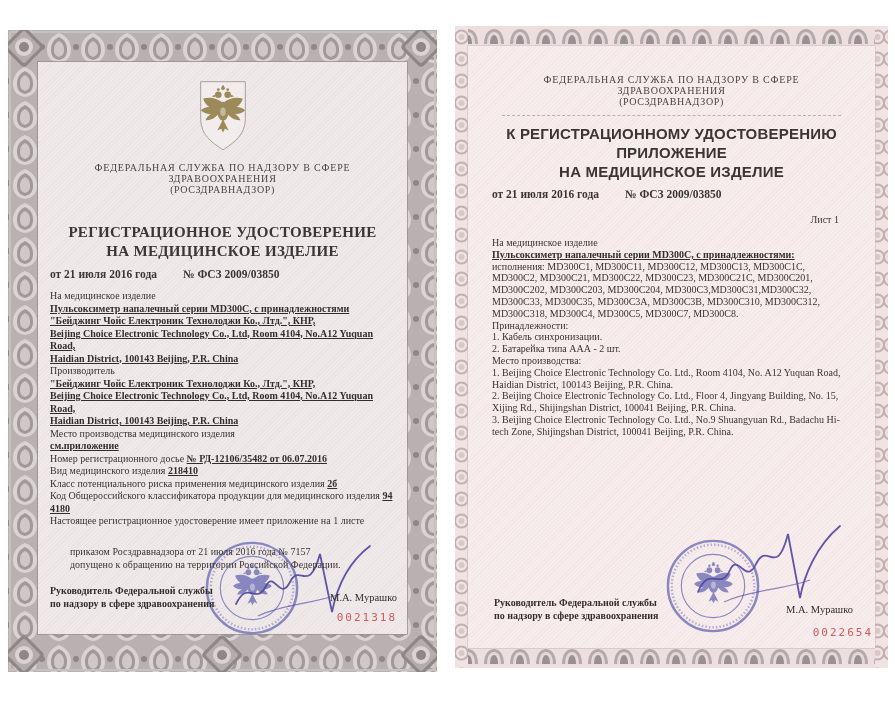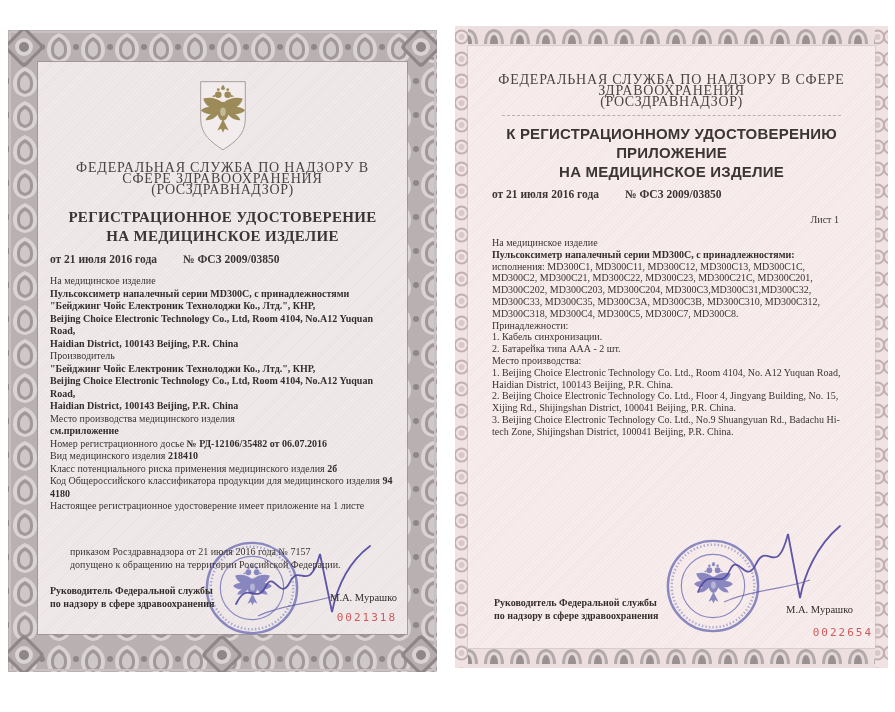--- a/index.html
+++ b/index.html
@@ -20,35 +20,35 @@
   
   .cert-right{left:455px;top:26px;width:433px;height:642px;}
   .paper-right{
     position:absolute;left:13px;top:20px;width:407px;height:602px;
     background:#f7eded;
     background-image:repeating-linear-gradient(135deg, rgba(200,120,125,0.06) 0 1px, rgba(0,0,0,0) 1px 3px);
     box-sizing:border-box;padding:0 24px;
   }
   
   .authority{
-    text-align:center;font-size:14px;letter-spacing:0.8px;color:#4a4442;line-height:11px;
+    text-align:center;font-size:10px;letter-spacing:0.8px;color:#4a4442;line-height:11px;
   }
   .authority .sub{letter-spacing:0.6px;}
   .big-title{
     text-align:center;font-weight:bold;color:#3b3634;line-height:19px;
   }
   .big-title-serif{font-size:15px;letter-spacing:0.3px;font-family:"Liberation Serif",serif;}
   .big-title-sans{font-size:15px;letter-spacing:0.2px;font-family:"Liberation Sans",sans-serif;line-height:19px;}
   .dateline{
     text-align:left;font-weight:bold;font-size:11.5px;color:#3b3634;margin-top:7px;
   }
   .dateline .num{margin-left:26px;}
   .body-txt{font-size:10px;line-height:12.5px;color:#3a3432;}
   .body-txt p{margin:0;}
-  .b{font-weight:bold;color:#332e2c;}
+  .b{font-weight:bold;color:#332e2c;text-decoration:underline;}
   .mt8{margin-top:8px;}
   .mt6{margin-top:6px;}
   .sheet{ text-align:right;font-size:10px;color:#3a3432;padding-right:12px;margin-top:14px;}
   .serial{
     position:absolute;font-family:"DejaVu Sans Mono",monospace;font-size:11px;
     letter-spacing:2px;color:#cf5a5c;
   }
   .sig-block{position:absolute;font-size:10px;font-weight:bold;color:#332e2c;line-height:13px;}
   .sig-name{position:absolute;font-size:10.5px;font-weight:normal;color:#332e2c;}
   .stamp{position:absolute;color:#6f6fb5;opacity:0.8;}
@@ -136,21 +136,21 @@
             <use href="#eagle"></use>
           </g>
       </svg>
     </div>
 
     <div class="authority" style="margin-top:8px">
       <div>ФЕДЕРАЛЬНАЯ СЛУЖБА ПО НАДЗОРУ В СФЕРЕ ЗДРАВООХРАНЕНИЯ</div>
       <div class="sub">(РОСЗДРАВНАДЗОР)</div>
     </div>
 
-    <div class="big-title big-title-serif" style="margin-top:13px">
+    <div class="big-title big-title-serif" style="margin-top:28px">
       <div>РЕГИСТРАЦИОННОЕ УДОСТОВЕРЕНИЕ</div>
       <div>НА МЕДИЦИНСКОЕ ИЗДЕЛИЕ</div>
     </div>
 
     <div class="dateline">
       <span>от 21 июля 2016 года</span><span class="num">№  ФСЗ 2009/03850</span>
     </div>
 
     <div class="body-txt" style="margin-top:10px">
       <p>На медицинское изделие</p>

